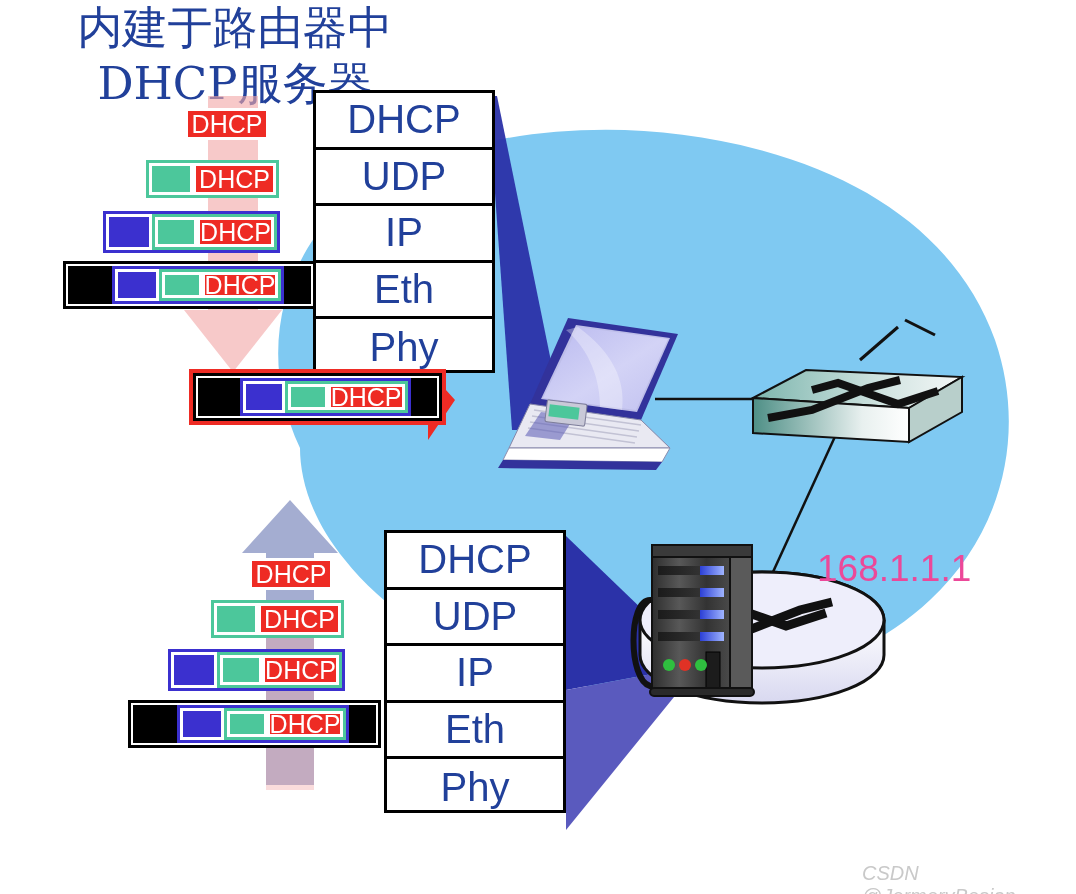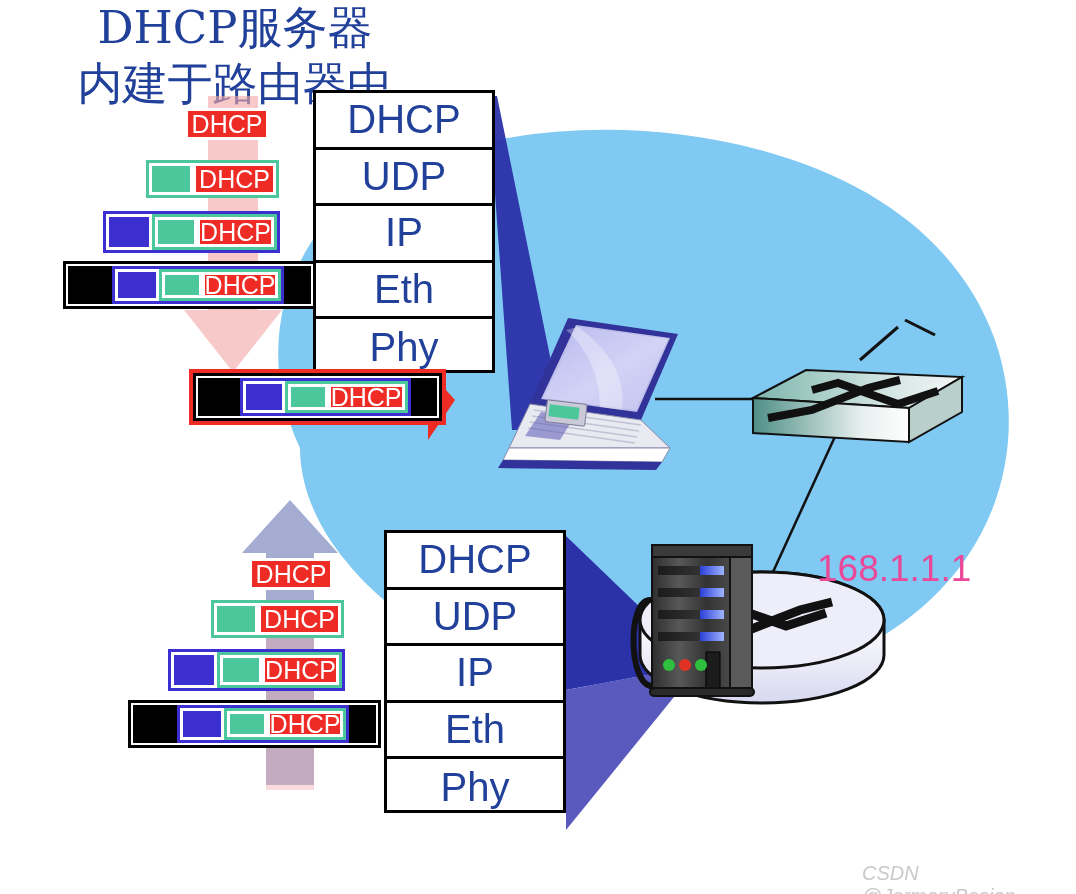--- a/index.html
+++ b/index.html
@@ -287,18 +287,18 @@
         <div class="seg seg-udp" style="width:40px;"></div>
         <div class="seg seg-dhcp" style="flex:1;">DHCP</div>
       </div>
     </div>
     <div class="seg seg-eth" style="width:28px;"></div>
   </div>
 
   <div class="lbl" id="ip-label">168.1.1.1</div>
 
   <div id="caption">
+    <div>内建于路由器中</div>
     <div>DHCP服务器</div>
-    <div>内建于路由器中</div>
   </div>
 
   <div id="watermark">CSDN @JermeryBesian</div>
 </div>
 
 </body></html>

